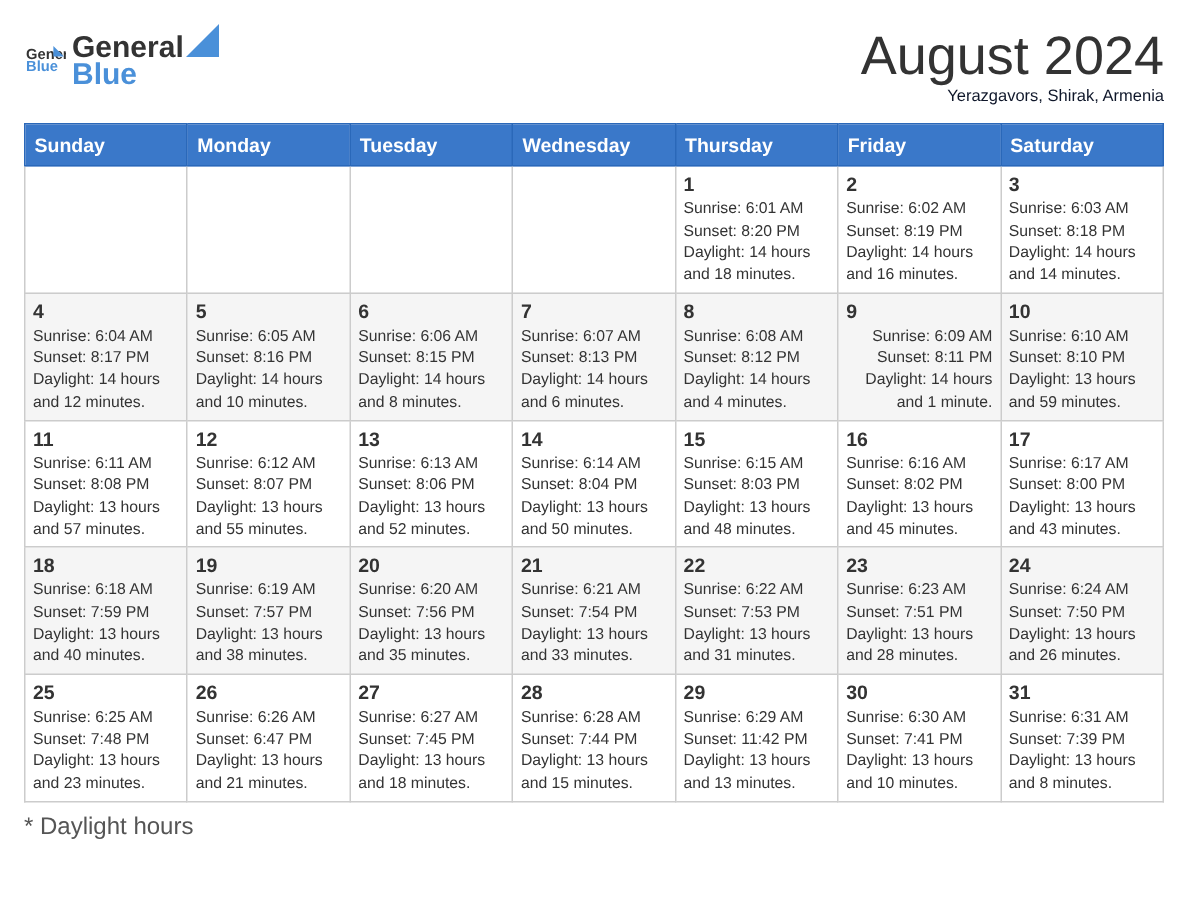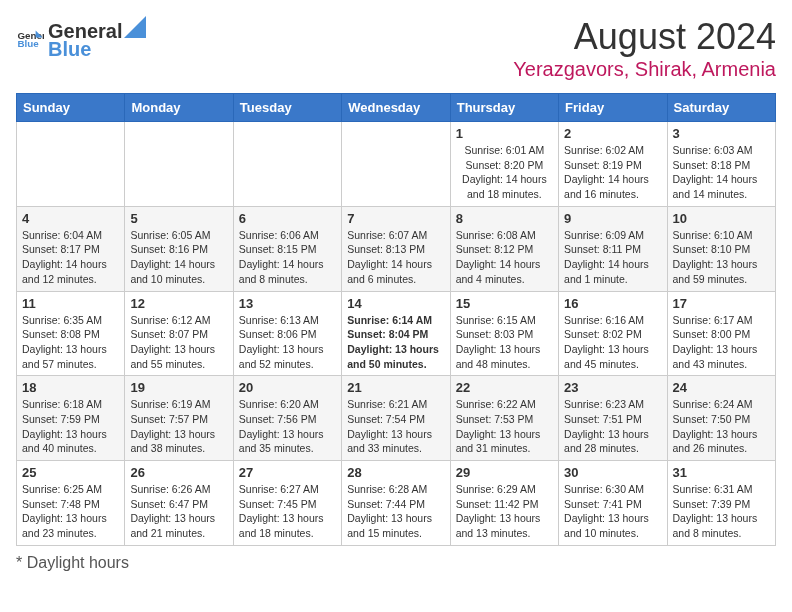--- a/index.html
+++ b/index.html
@@ -27,22 +27,22 @@
     }
     .title-area {
       text-align: right;
     }
     .main-title {
       font-size: 36px;
       font-weight: normal;
       color: #333;
     }
     .subtitle {
-      font-size: 20px;
-      color: #be185d;
+      font-size: 11px;
+      color: #0f172a;
     }
     .calendar-table {
       width: 100%;
       border-collapse: collapse;
       font-size: 11px;
     }
     .calendar-table th {
       background: #3a78c9;
       color: #fff;
       text-align: left;
@@ -124,21 +124,21 @@
       </tr>
   </thead>
   <tbody id="calendar-body">
   <tr>
         <td class="empty-cell"></td>
         <td class="empty-cell"></td>
         <td class="empty-cell"></td>
         <td class="empty-cell"></td>
         <td>
           <span class="day-number">1</span>
-          <div class="day-info" style="white-space: pre-line; text-align: center;">Sunrise: 6:01 AM
+          <div class="day-info" style="white-space: pre-line;">Sunrise: 6:01 AM
 Sunset: 8:20 PM
 Daylight: 14 hours
 and 18 minutes.</div>
         </td>
         <td>
           <span class="day-number">2</span>
           <div class="day-info" style="white-space: pre-line;">Sunrise: 6:02 AM
 Sunset: 8:19 PM
 Daylight: 14 hours
 and 16 minutes.</div>
@@ -182,58 +182,58 @@
         </td>
         <td>
           <span class="day-number">8</span>
           <div class="day-info" style="white-space: pre-line;">Sunrise: 6:08 AM
 Sunset: 8:12 PM
 Daylight: 14 hours
 and 4 minutes.</div>
         </td>
         <td>
           <span class="day-number">9</span>
-          <div class="day-info" style="white-space: pre-line;">Sunrise: 6:09 AM
+          <div class="day-info" style="white-space: pre-line; text-align: right;">Sunrise: 6:09 AM
 Sunset: 8:11 PM
 Daylight: 14 hours
 and 1 minute.</div>
         </td>
         <td>
           <span class="day-number">10</span>
           <div class="day-info" style="white-space: pre-line;">Sunrise: 6:10 AM
 Sunset: 8:10 PM
 Daylight: 13 hours
 and 59 minutes.</div>
         </td>
       </tr>
       <tr>
         <td>
           <span class="day-number">11</span>
-          <div class="day-info" style="white-space: pre-line;">Sunrise: 6:35 AM
+          <div class="day-info" style="white-space: pre-line;">Sunrise: 6:11 AM
 Sunset: 8:08 PM
 Daylight: 13 hours
 and 57 minutes.</div>
         </td>
         <td>
           <span class="day-number">12</span>
           <div class="day-info" style="white-space: pre-line;">Sunrise: 6:12 AM
 Sunset: 8:07 PM
 Daylight: 13 hours
 and 55 minutes.</div>
         </td>
         <td>
           <span class="day-number">13</span>
           <div class="day-info" style="white-space: pre-line;">Sunrise: 6:13 AM
 Sunset: 8:06 PM
 Daylight: 13 hours
 and 52 minutes.</div>
         </td>
         <td>
           <span class="day-number">14</span>
-          <div class="day-info" style="white-space: pre-line; font-weight: bold;">Sunrise: 6:14 AM
+          <div class="day-info" style="white-space: pre-line;">Sunrise: 6:14 AM
 Sunset: 8:04 PM
 Daylight: 13 hours
 and 50 minutes.</div>
         </td>
         <td>
           <span class="day-number">15</span>
           <div class="day-info" style="white-space: pre-line;">Sunrise: 6:15 AM
 Sunset: 8:03 PM
 Daylight: 13 hours
 and 48 minutes.</div>

